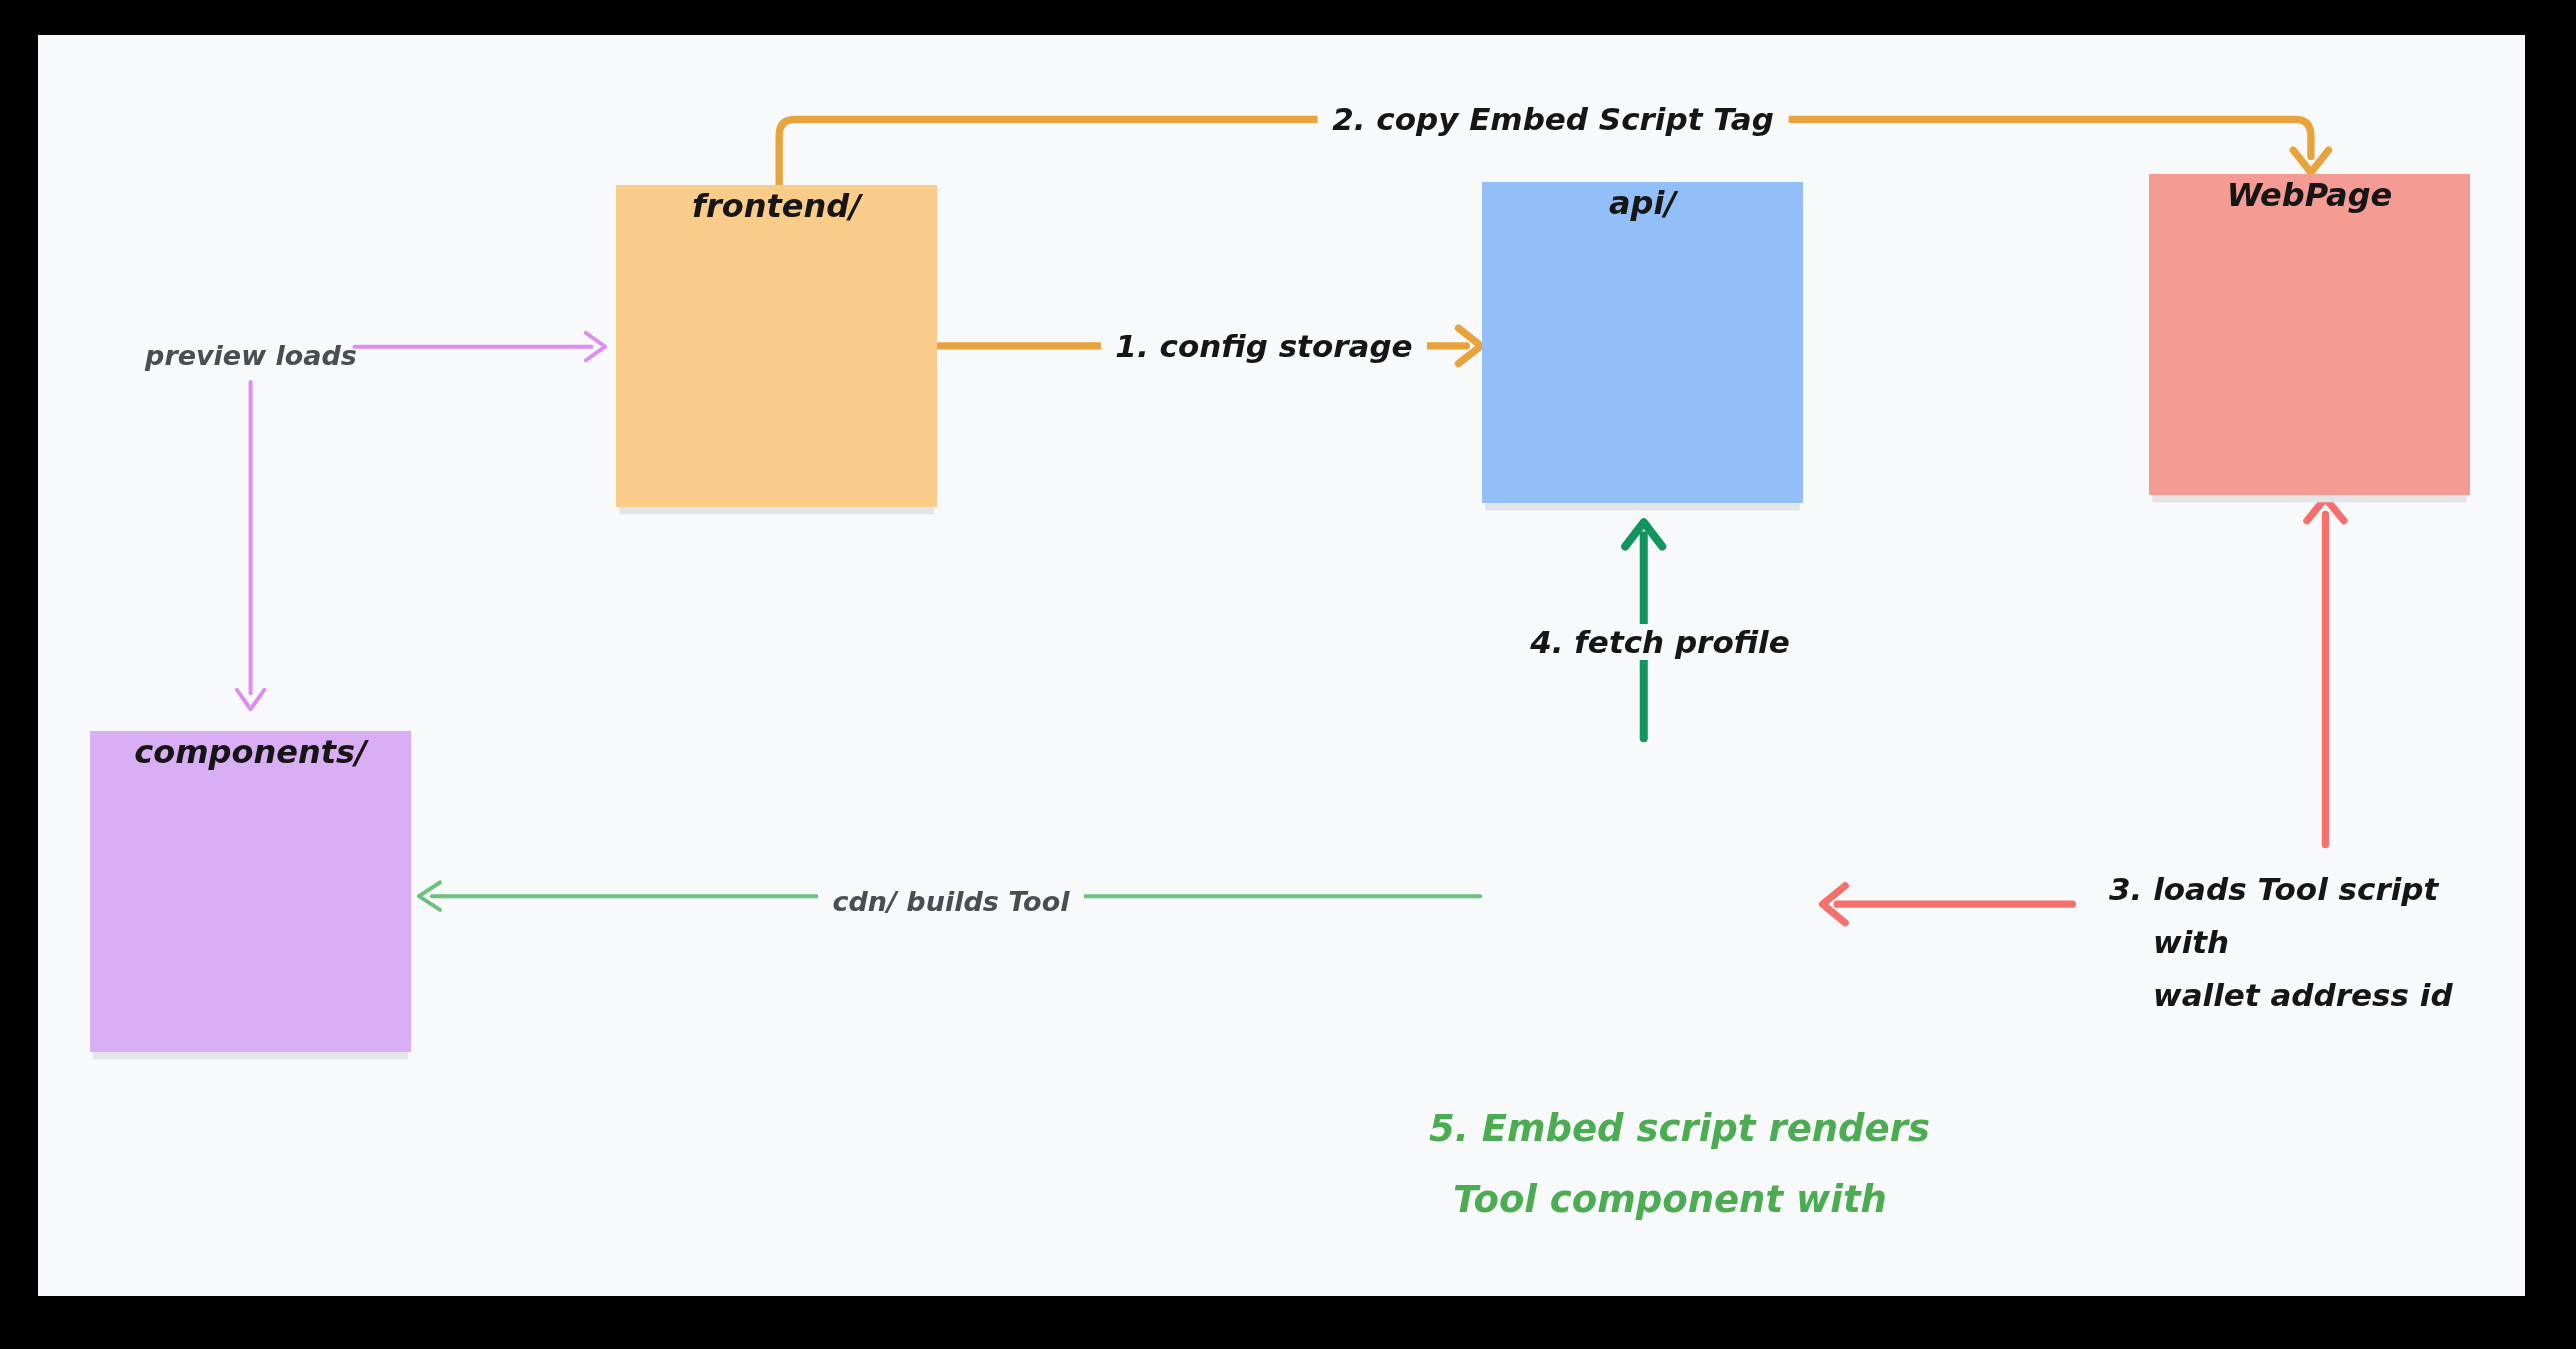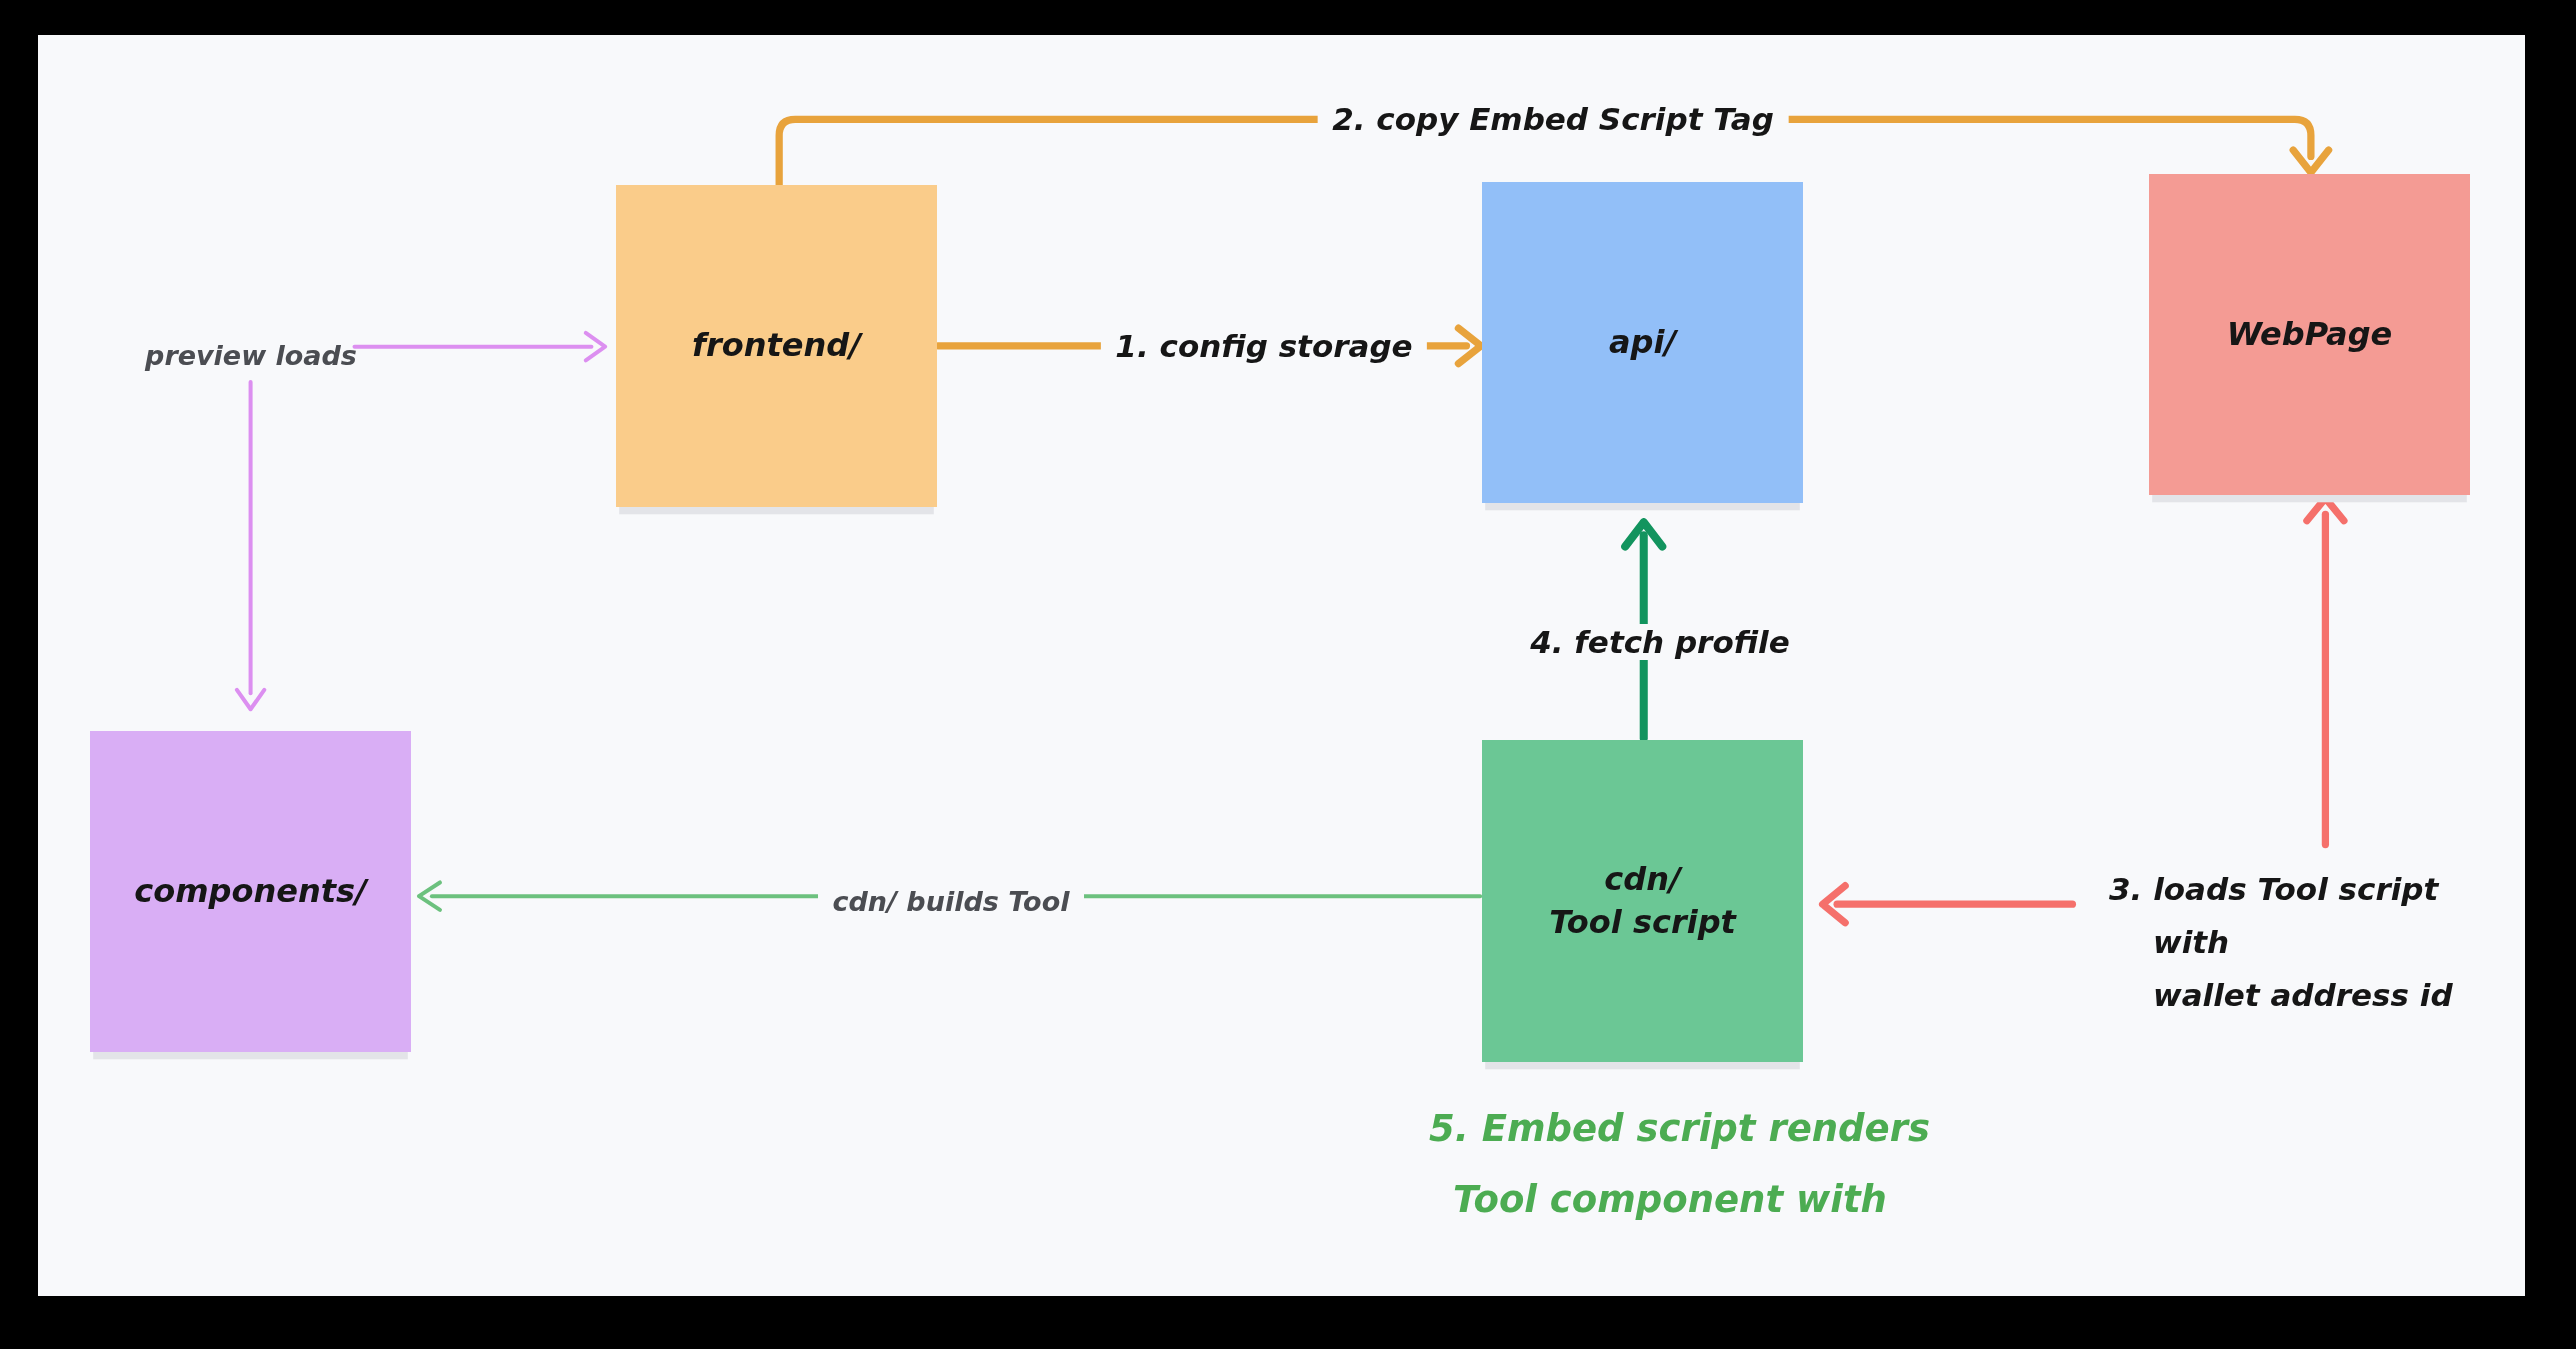--- a/index.html
+++ b/index.html
@@ -3,21 +3,21 @@
 <meta charset="utf-8">
 <style>
   html,body{margin:0;padding:0;background:#000;}
   #stage{position:relative;width:2576px;height:1350px;background:var(--c-page_bg);
          font-family:"DejaVu Sans",sans-serif;overflow:hidden;font-style:italic;}
   .canvas{position:absolute;left:38px;top:35px;width:2487px;height:1261px;
           background:var(--c-canvas_bg);}
   svg.wires{position:absolute;left:0;top:0;width:2576px;height:1350px;}
   svg.wires path{fill:none;stroke-linecap:round;stroke-linejoin:round;}
   .node{position:absolute;display:flex;flex-direction:column;align-items:center;
-        justify-content:center;text-align:center;font-weight:700;font-size:32px;
+        text-align:center;font-weight:700;font-size:32px;
         color:var(--c-ink);box-shadow:0 10.5px 0 -3.2px var(--c-shadow);line-height:1.35;}
   .edge-label{position:absolute;transform:translate(-50%,-50%);white-space:nowrap;
         background:var(--c-canvas_bg);padding:0 14.5px;font-weight:700;font-size:31px;
         color:var(--c-ink);}
   .edge-label.gray{color:var(--c-gray_text);font-size:27px;}
   .edge-label.nobg{background:transparent;}
   .textblock{position:absolute;font-weight:700;white-space:nowrap;}
   .step3{left:2109px;top:863px;font-size:31px;line-height:53px;color:var(--c-ink);}
   .step3 .ind{margin-left:44px;}
   .step5{left:1429px;top:1093px;font-size:37px;line-height:71px;color:var(--c-green_text);}
@@ -78,18 +78,14 @@
   </div>
   <div class="node" style="left:1482px;top:182px;width:321px;height:321px;background:var(--c-api_fill)">
     <span>api/</span>
   </div>
   <div class="node" style="left:2149px;top:174px;width:321px;height:321px;background:var(--c-webpage_fill)">
     <span>WebPage</span>
   </div>
   <div class="node" style="left:90px;top:731px;width:321px;height:321px;background:var(--c-components_fill)">
     <span>components/</span>
   </div>
-  <div class="node" style="left:1482px;top:740px;width:321px;height:322px;background:var(--c-cdn_fill)">
-    <span>cdn/</span>
-    <span>Tool script</span>
-  </div>
 </div>
 
 
 </body></html>

